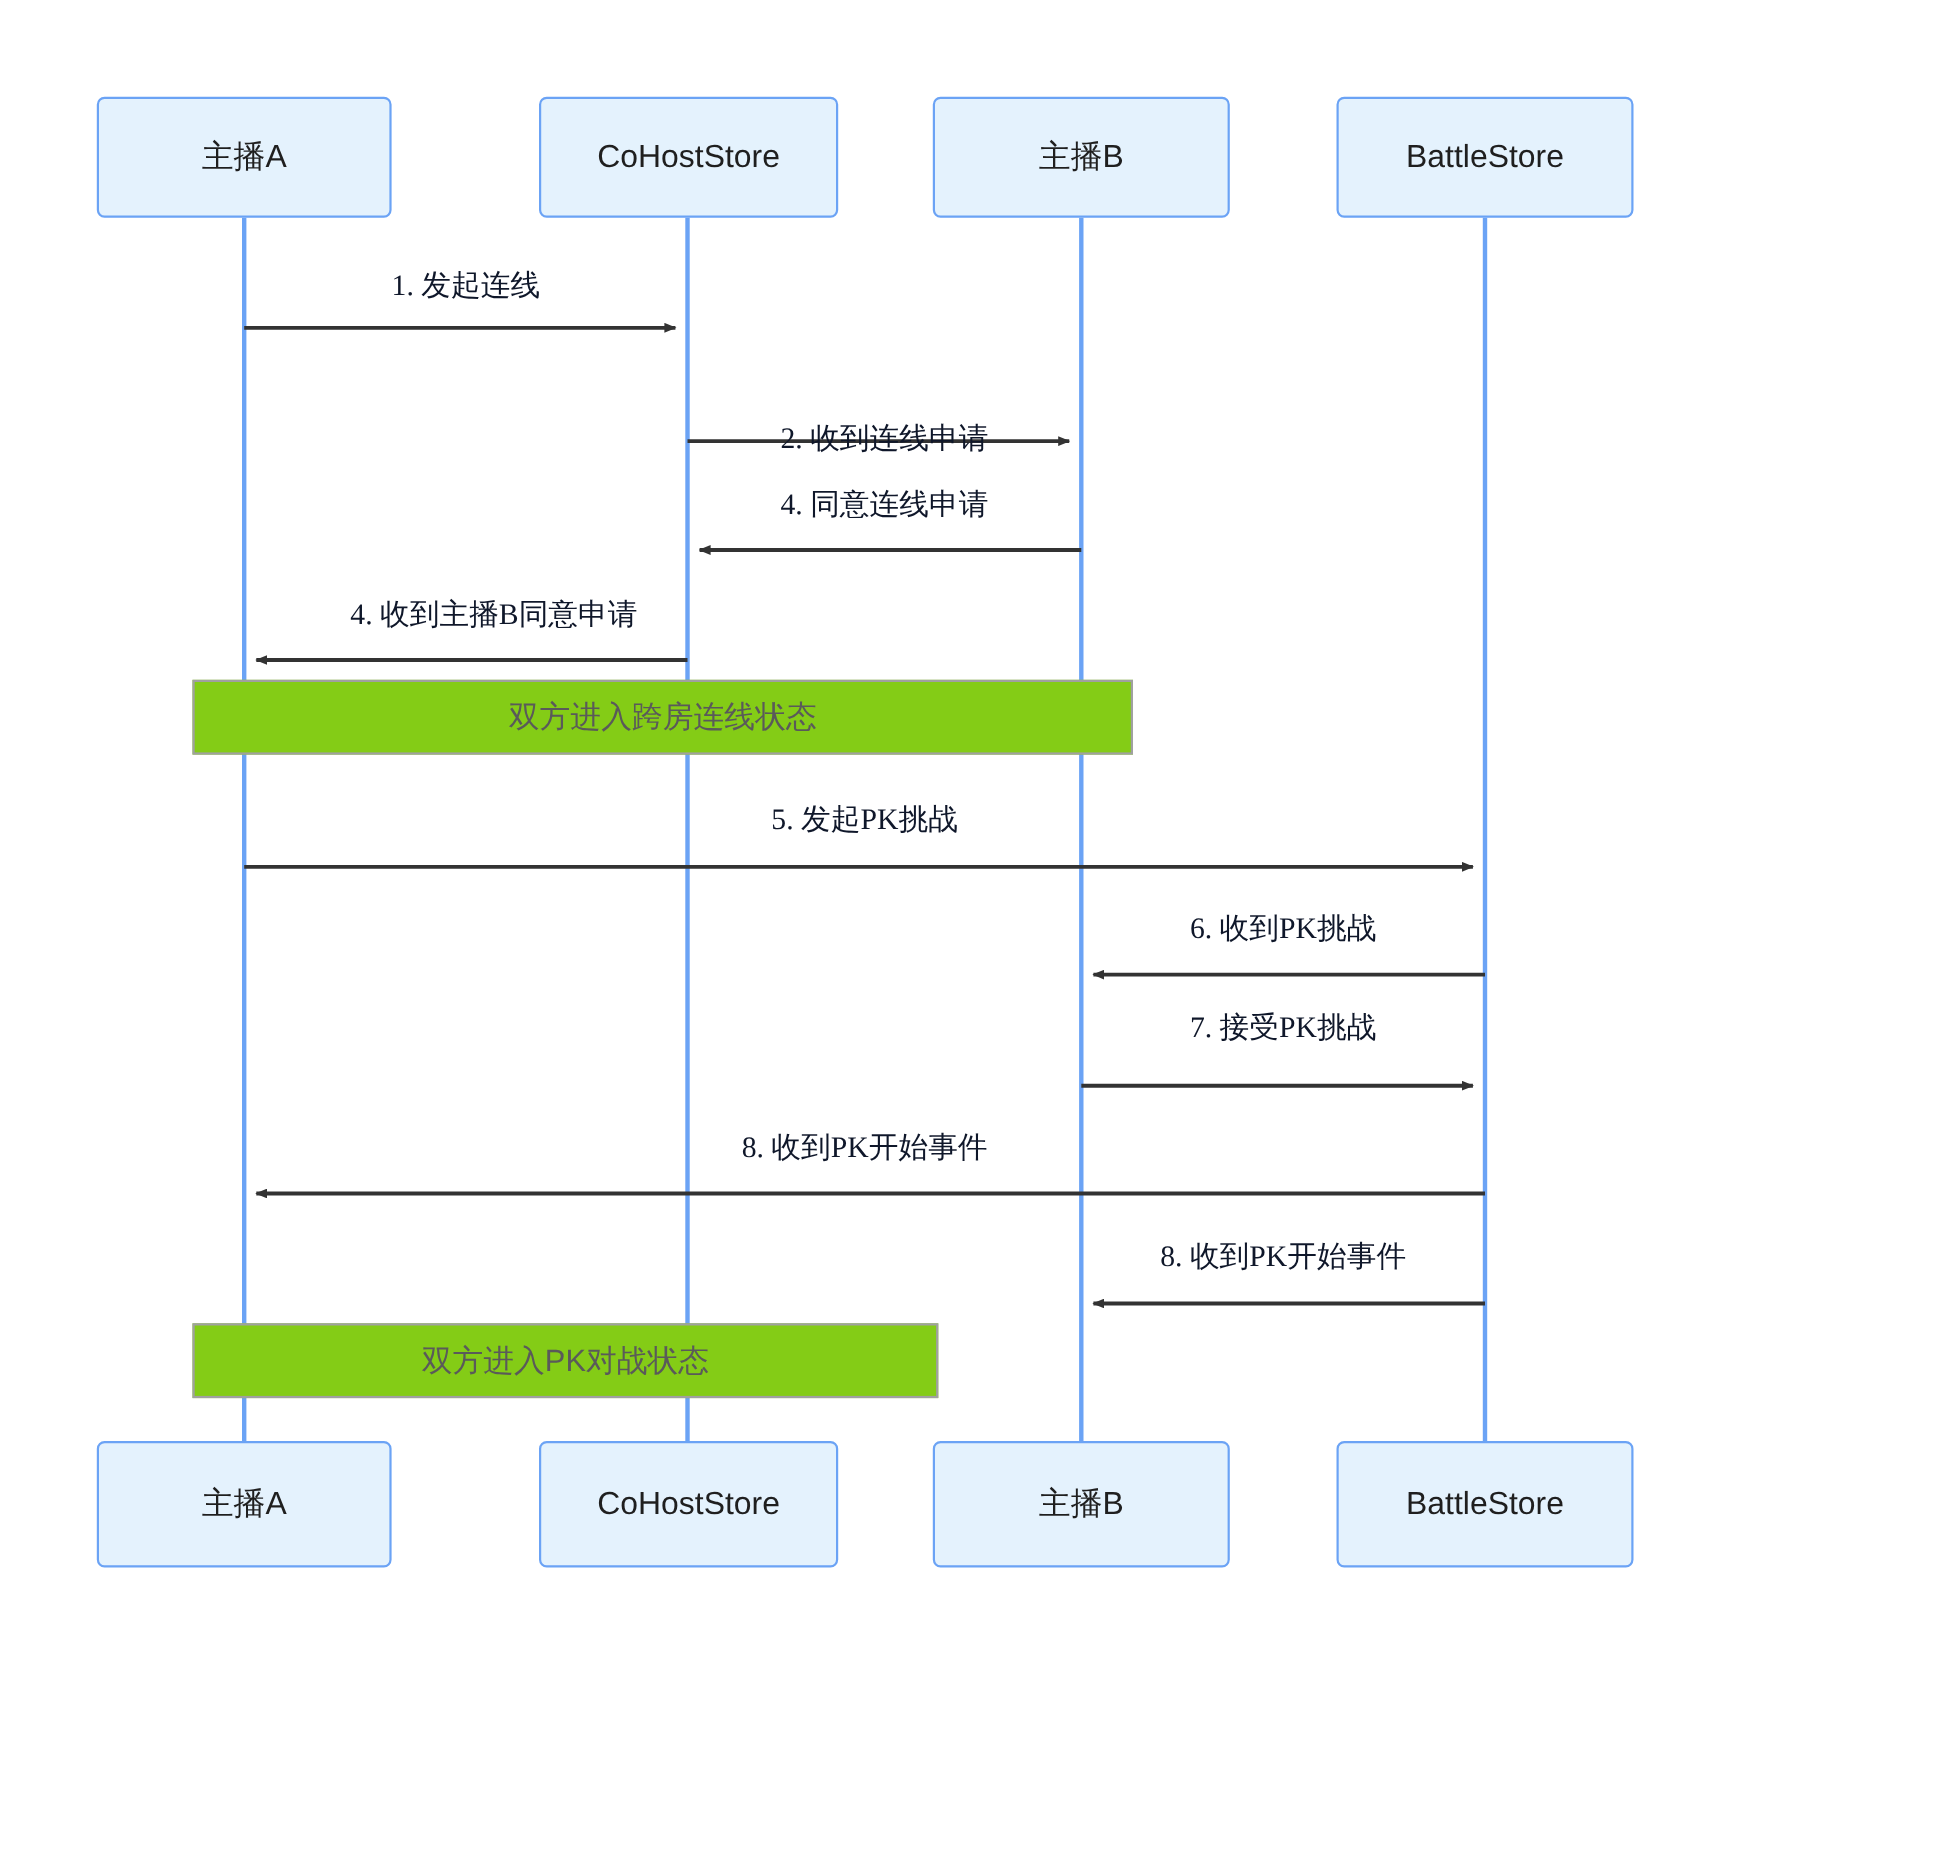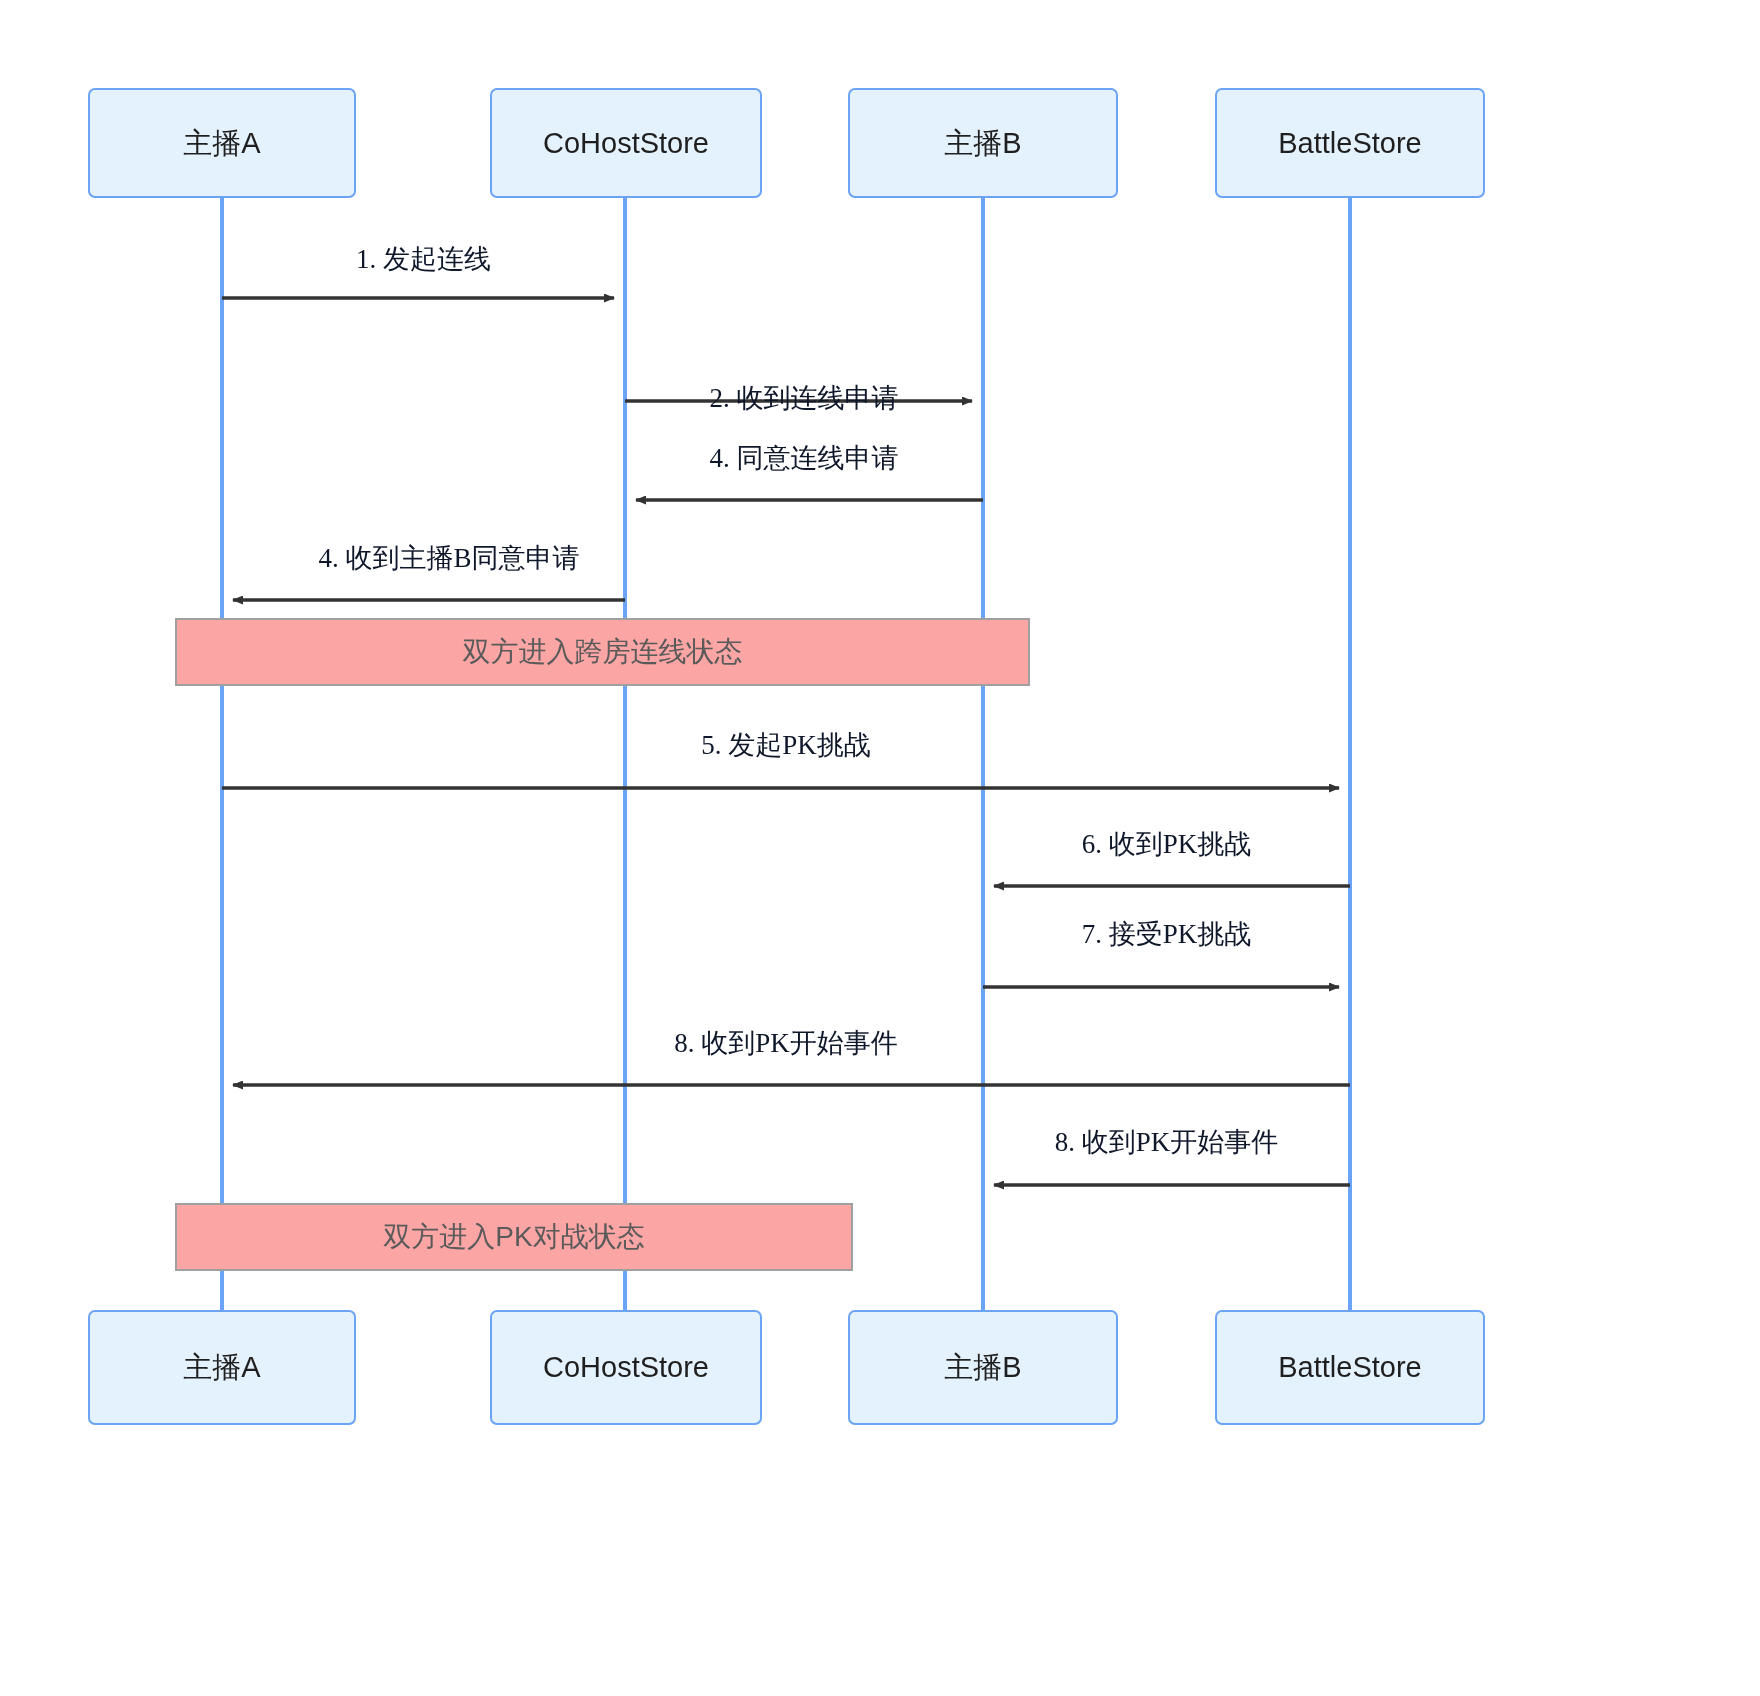--- a/index.html
+++ b/index.html
@@ -38,21 +38,21 @@
   .actor-label {
     font-size: 29px;
     color: #1f1f1f;
     font-family: "Liberation Sans", "DejaVu Sans", sans-serif;
     line-height: 1;
     white-space: nowrap;
   }
   .note-box {
     position: absolute;
     box-sizing: border-box;
-    background: #fca5a5;
+    background: #84cc16;
     border: 2px solid #a0a0a0;
     display: flex;
     align-items: center;
     justify-content: center;
   }
   .note-label {
     font-size: 28px;
     color: #5a5a5a;
     font-family: "Liberation Sans", "DejaVu Sans", sans-serif;
     white-space: nowrap;

